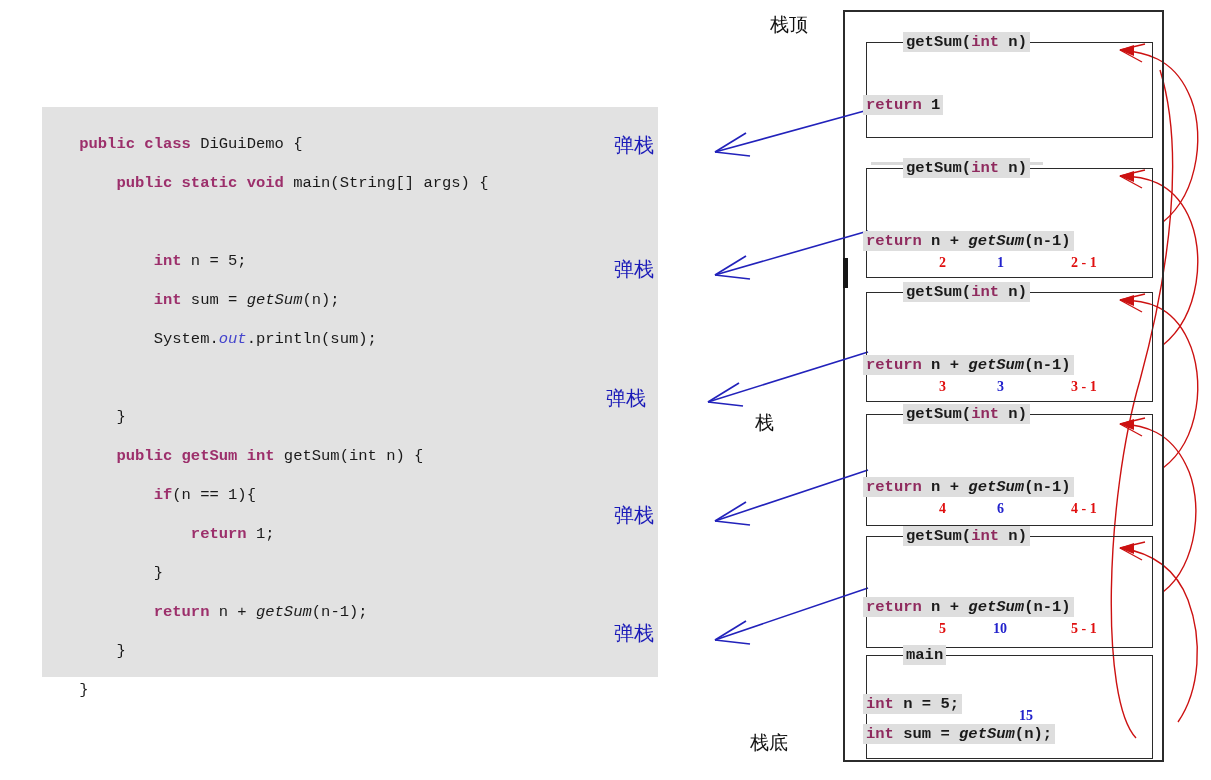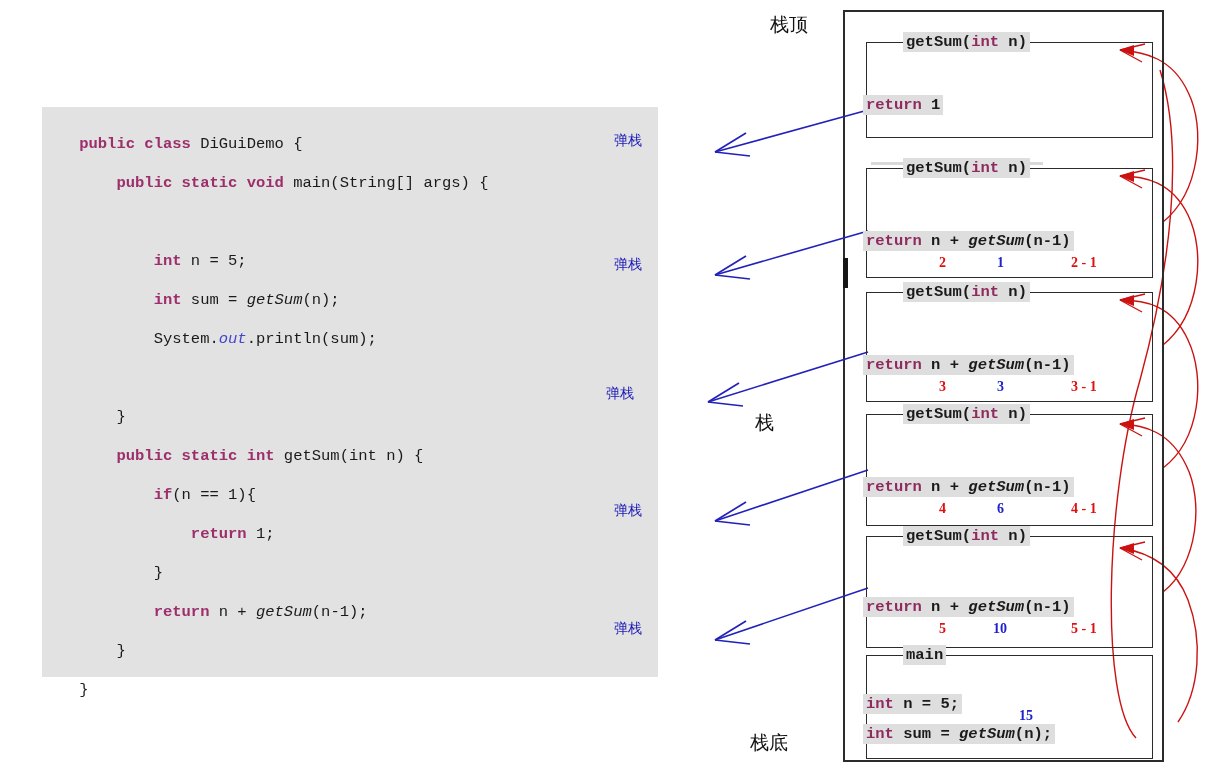--- a/index.html
+++ b/index.html
@@ -124,21 +124,21 @@
   .cn-label {
     position: absolute;
     font-family: "DejaVu Sans", "Liberation Sans", sans-serif;
     font-size: 19px;
     color: #111111;
     white-space: nowrap;
   }
   .pop-label {
     position: absolute;
     font-family: "DejaVu Sans", "Liberation Sans", sans-serif;
-    font-size: 14px;
+    font-size: 20px;
     color: #1a1ab8;
     white-space: nowrap;
   }
   svg.overlay {
     position: absolute;
     left: 0; top: 0;
     width: 611px; height: 780px;
     pointer-events: none;
     overflow: visible;
   }
@@ -148,21 +148,21 @@
 
 <div id="code-block">
     <div class="code-line"><span>    </span><span class="kw">public class </span><span class="pl">DiGuiDemo {</span></div>
     <div class="code-line"><span>        </span><span class="kw">public static void </span><span class="pl">main(String[] args) {</span></div>
     <div class="code-line"><span>            </span></div>
     <div class="code-line"><span>            </span><span class="kw">int </span><span class="pl">n = 5;</span></div>
     <div class="code-line"><span>            </span><span class="kw">int </span><span class="pl">sum = </span><span class="mi">getSum</span><span class="pl">(n);</span></div>
     <div class="code-line"><span>            </span><span class="pl">System.</span><span class="fld">out</span><span class="pl">.println(sum);</span></div>
     <div class="code-line"><span>    </span></div>
     <div class="code-line"><span>        </span><span class="pl">}</span></div>
-    <div class="code-line"><span>        </span><span class="kw">public static int </span><span class="pl">getSum(int n) {</span></div>
+    <div class="code-line"><span>        </span><span class="kw">public getSum int </span><span class="pl">getSum(int n) {</span></div>
     <div class="code-line"><span>            </span><span class="kw">if</span><span class="pl">(n == 1){</span></div>
     <div class="code-line"><span>                </span><span class="kw">return </span><span class="pl">1;</span></div>
     <div class="code-line"><span>            </span><span class="pl">}</span></div>
     <div class="code-line"><span>            </span><span class="kw">return </span><span class="pl">n + </span><span class="mi">getSum</span><span class="pl">(n-1);</span></div>
     <div class="code-line"><span>        </span><span class="pl">}</span></div>
     <div class="code-line"><span>    </span><span class="pl">}</span></div>
   </div>
 
 <div id="stack-area">
 

